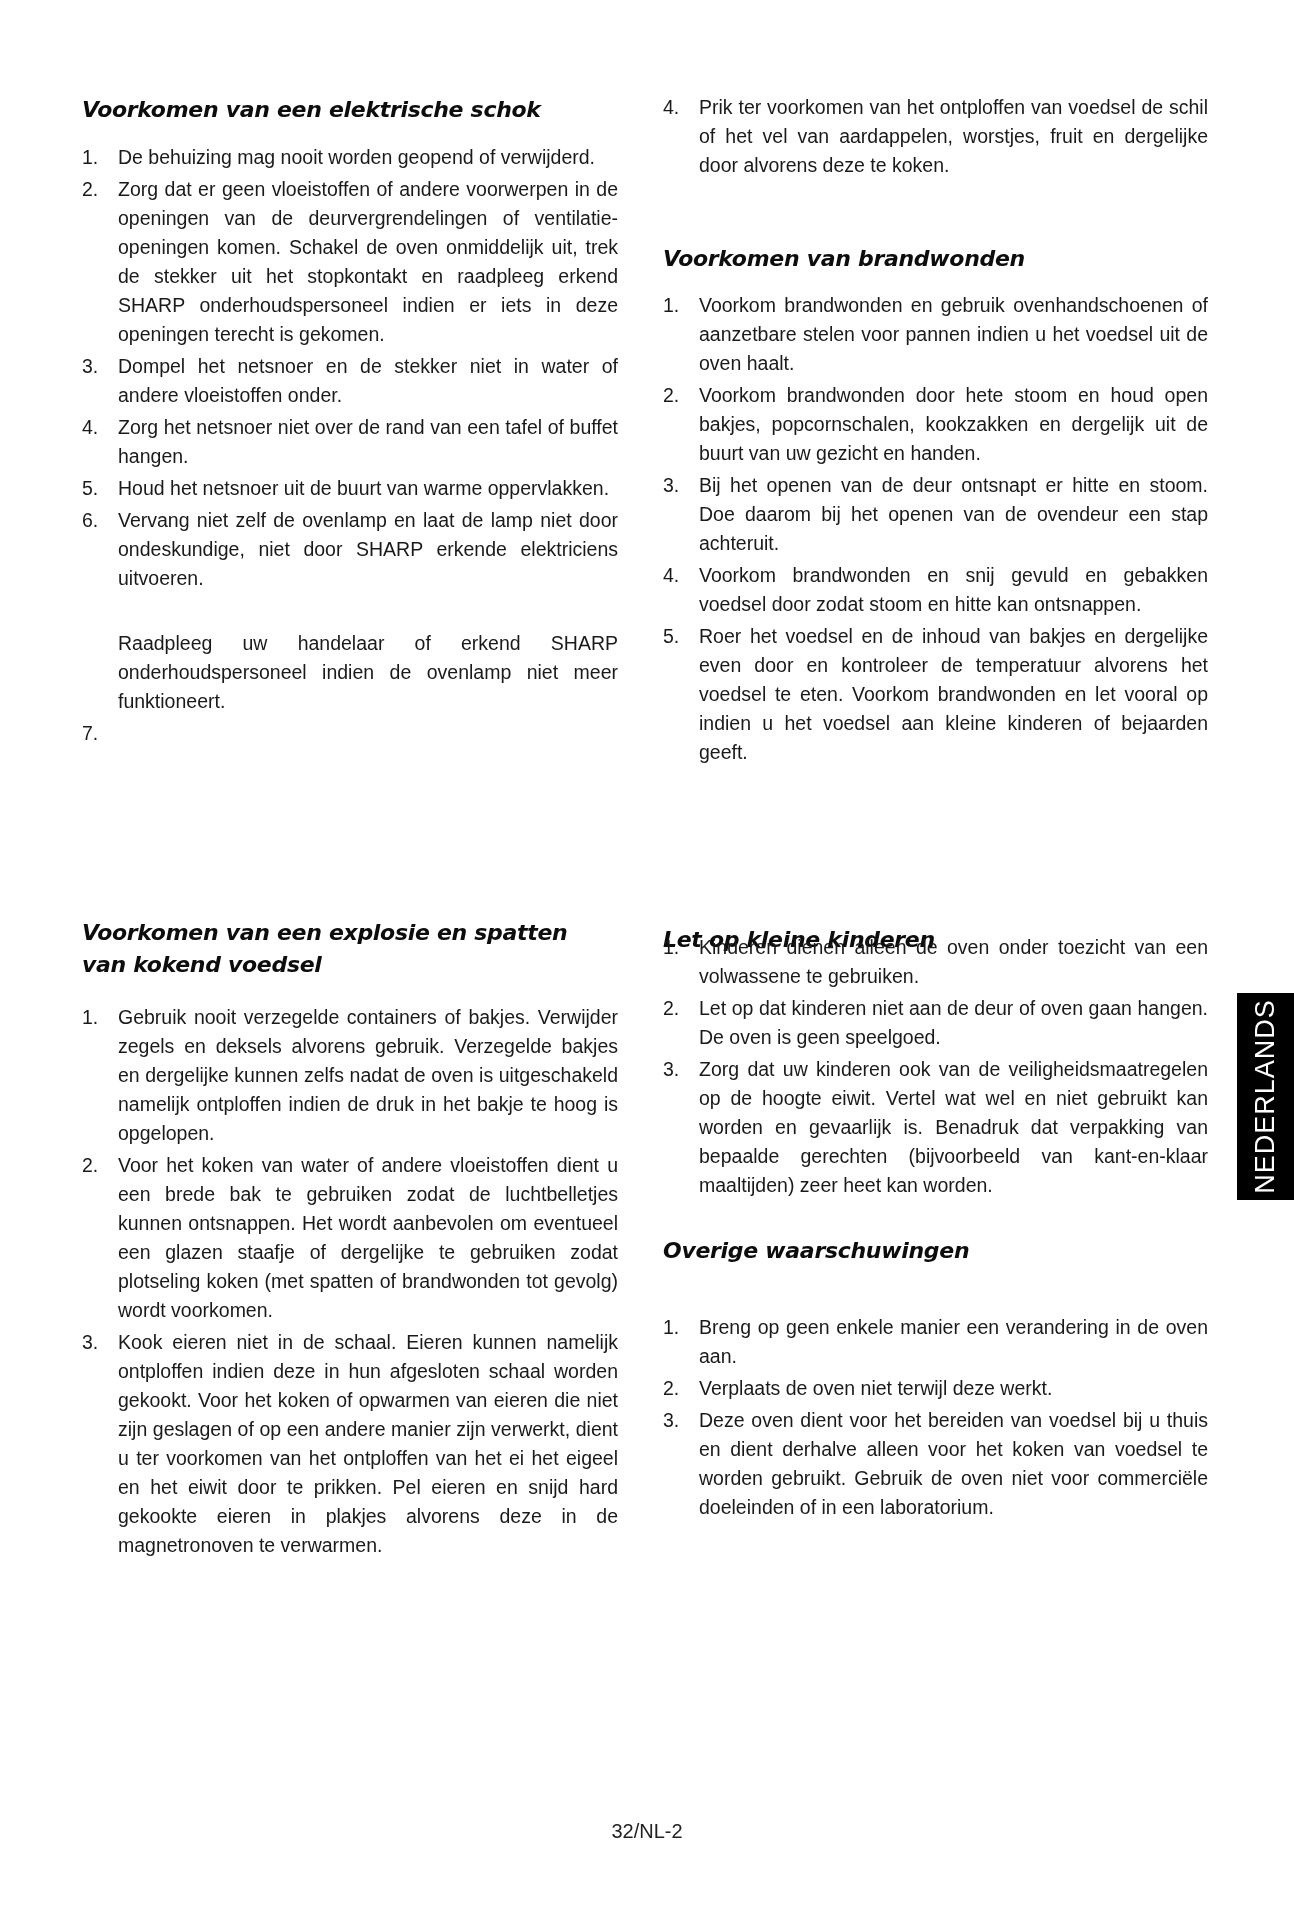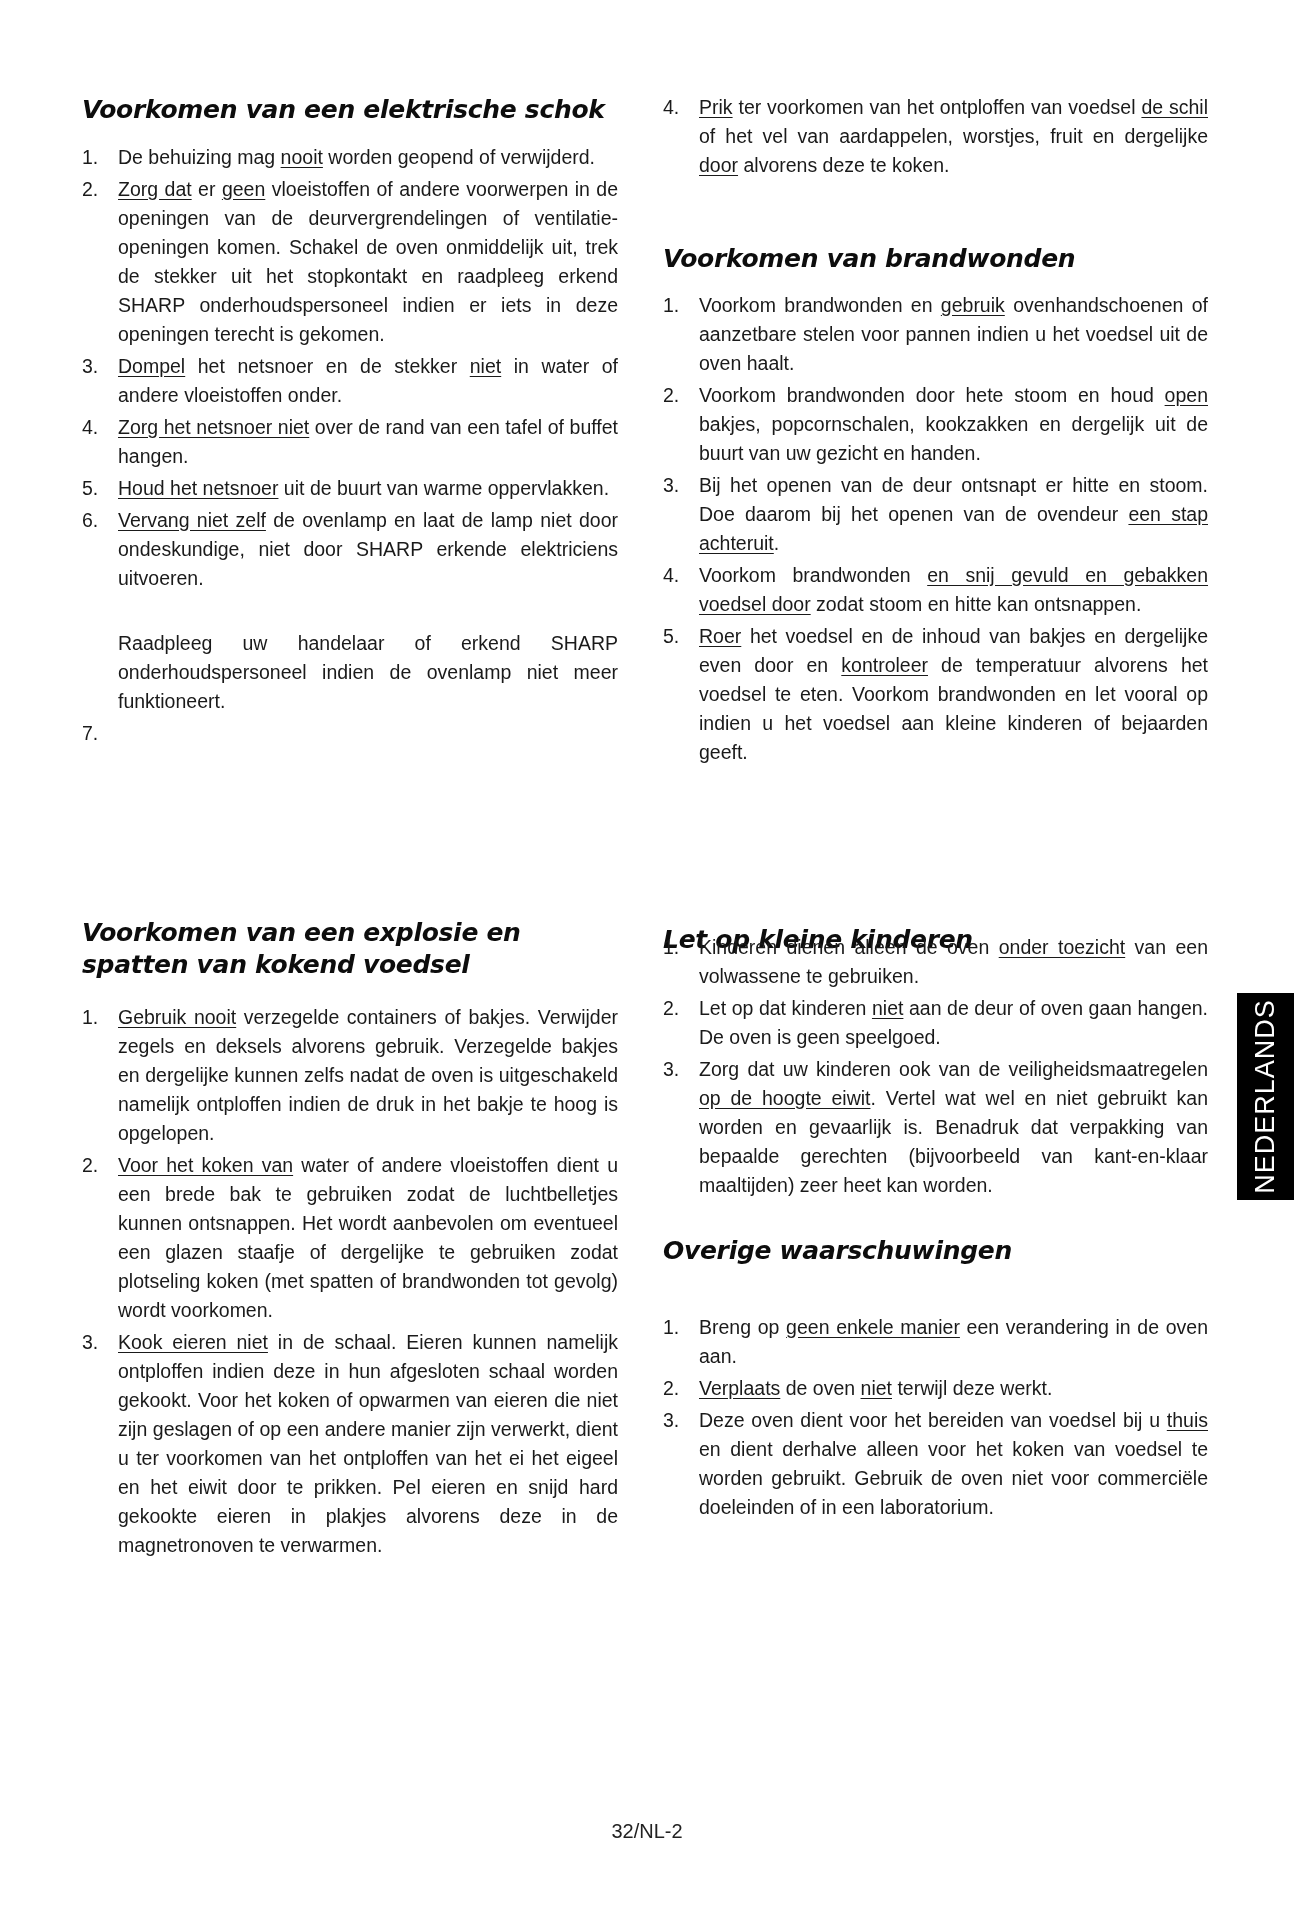--- a/index.html
+++ b/index.html
@@ -6,35 +6,35 @@
   body {
     width: 1294px; height: 1924px; position: relative; overflow: hidden;
     font-family: "Liberation Sans", sans-serif; color: #1a1a1a;
   }
   .col { position: absolute; top: 0; }
   .col-left { left: 82px; width: 536px; }
   .col-right { left: 663px; width: 545px; }
   h2 {
     font-family: "DejaVu Sans", sans-serif;
     font-style: italic; font-weight: bold;
-    font-size: 25px; line-height: 32px; margin: 0; color: #0d0d0d;
+    font-size: 22px; line-height: 32px; margin: 0; color: #0d0d0d;
     letter-spacing: -0.3px;
     position: absolute; left: 0; width: 100%;
   }
   ol {
     list-style: none; margin: 0; padding: 0;
     position: absolute; left: 0; width: 100%;
   }
   li {
     position: relative; padding-left: 36px;
     font-size: 19.5px; line-height: 29px;
     text-align: justify; margin: 0 0 3px 0;
   }
   li .num { position: absolute; left: 0; top: 0; }
-  .u { text-decoration: underline; text-underline-offset: 3px; }
+  .u { text-underline-offset: 3px; }
   .sub { display: block; margin-top: 36px; }
   .side-tab {
     position: absolute; left: 1237px; top: 993px; width: 57px; height: 207px;
     background: #000; color: #fff;
     display: flex; align-items: center; justify-content: center;
   }
   .side-tab span {
     transform: rotate(-90deg); white-space: nowrap;
     font-size: 27px; letter-spacing: 1px; font-family: "Liberation Sans", sans-serif;
   }

